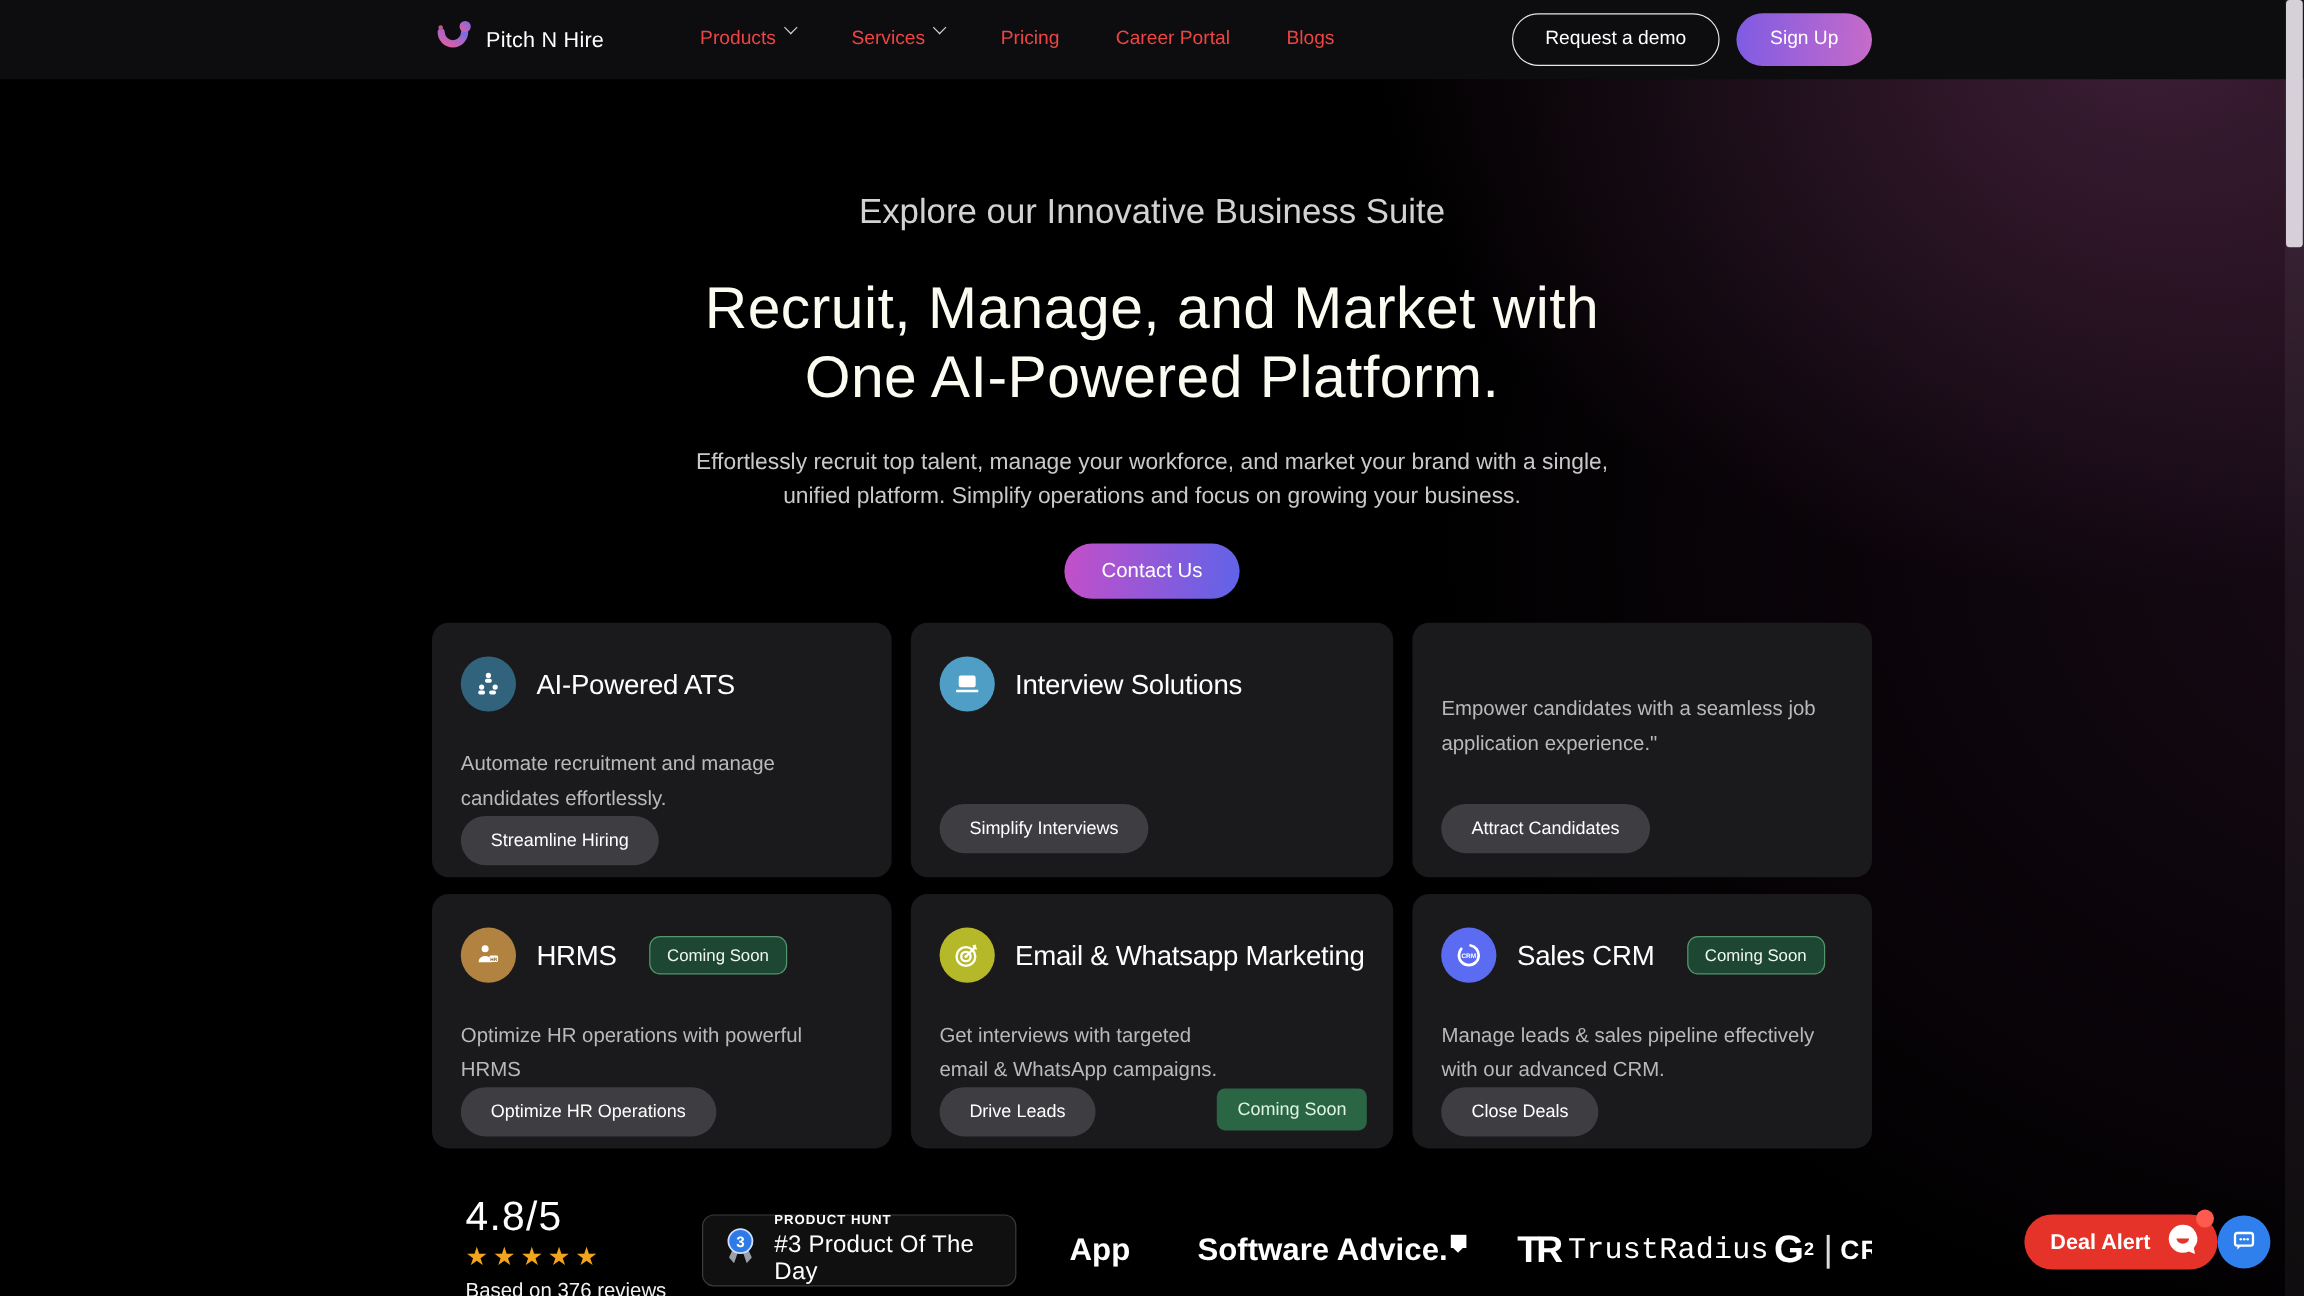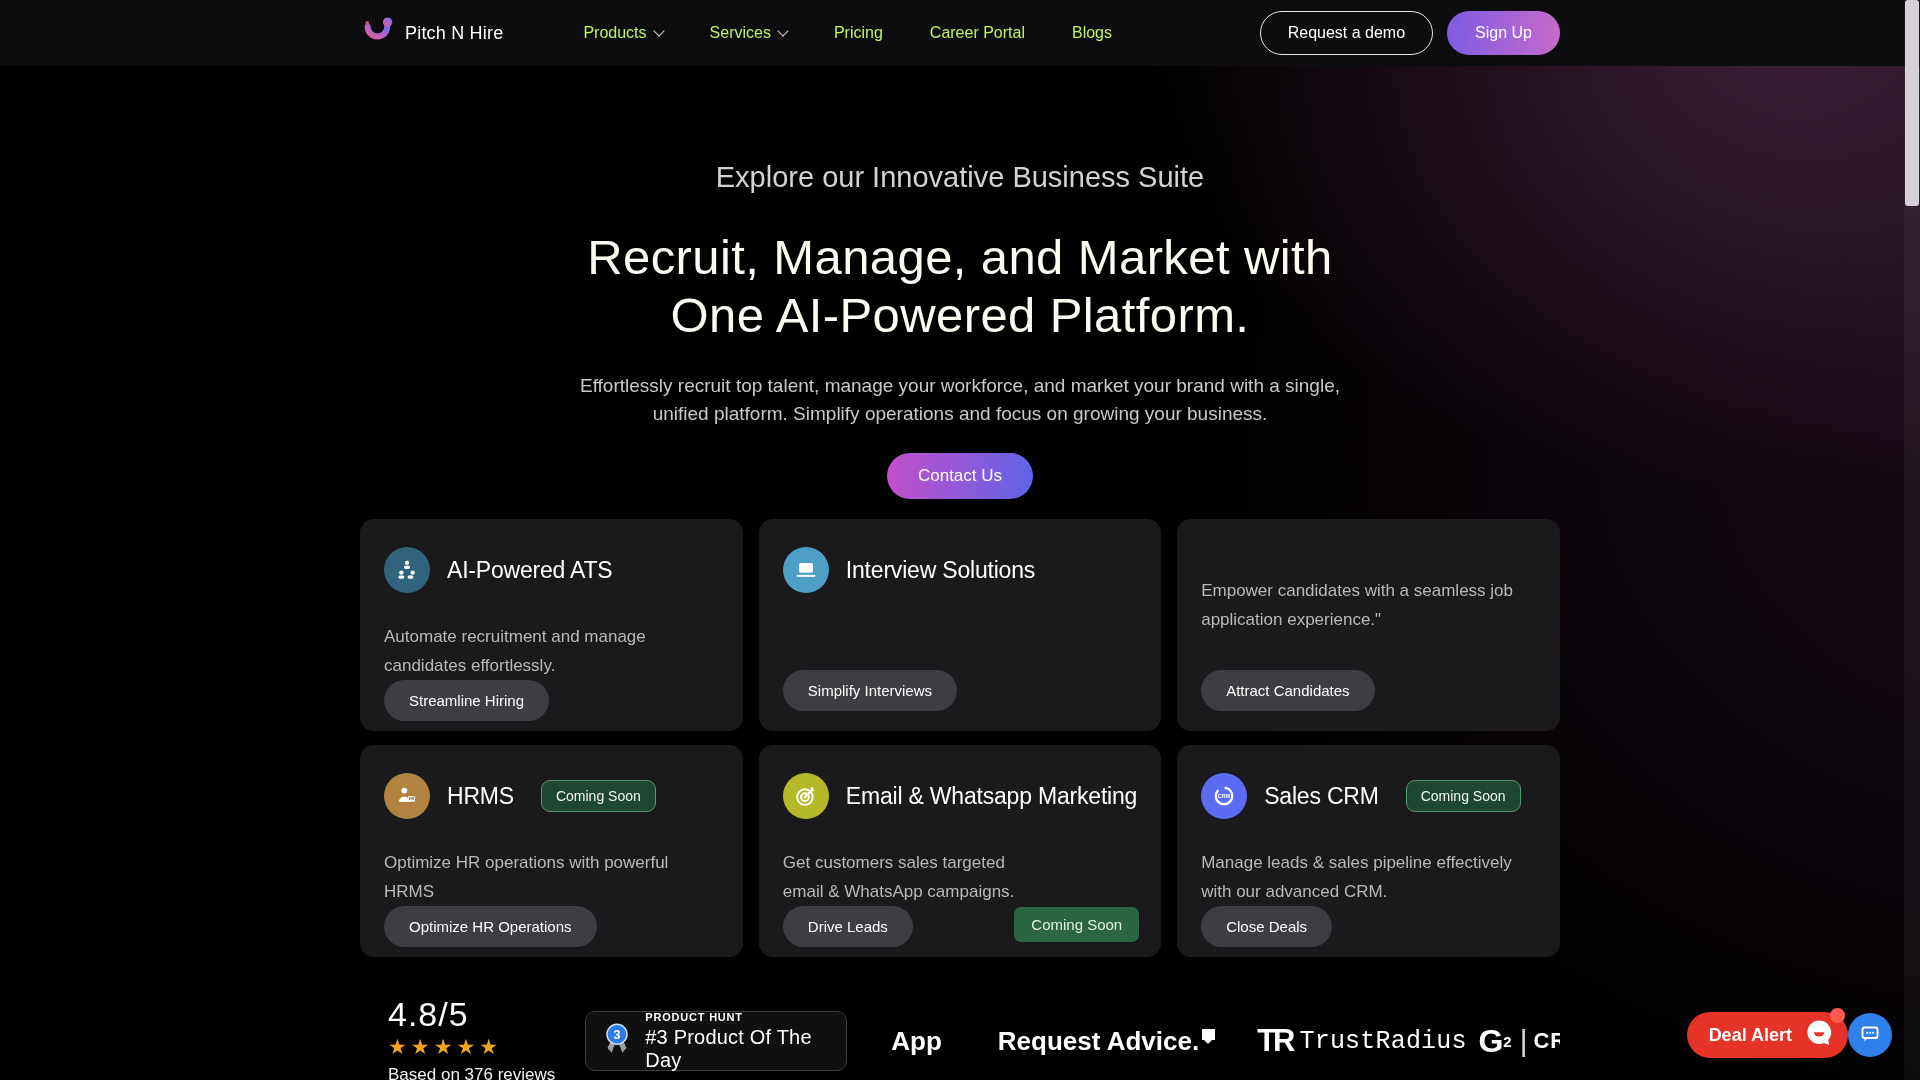--- a/index.html
+++ b/index.html
@@ -12,21 +12,21 @@
       radial-gradient(1400px 1100px at 108% 42%, rgba(112,48,104,.22), rgba(0,0,0,0) 66%),
       #000;
     position:relative;
   }
   
   .navbar { position:absolute; top:0; left:0; right:0; height:66px; background:#0d0d0f; display:flex; align-items:center; z-index:5; }
   .nav-inner { width:1200px; margin:0 auto; display:flex; align-items:center; height:100%; }
   .brand { display:flex; align-items:center; gap:11px; cursor:pointer; }
   .brand-name { font-size:18px; color:#fff; letter-spacing:.2px; }
   .nav-links { display:flex; align-items:center; gap:47px; margin-left:80px; }
-  .nav-link { font-size:16px; color:#bef264; display:flex; align-items:center; gap:8px; cursor:pointer; white-space:nowrap; }
+  .nav-link { font-size:16px; color:#ef4444; display:flex; align-items:flex-start; gap:8px; cursor:pointer; white-space:nowrap; }
   .chev { width:8px; height:8px; border-right:1.7px solid #cfcfcf; border-bottom:1.7px solid #cfcfcf; transform:rotate(45deg); margin-top:-5px; }
   .nav-actions { margin-left:auto; display:flex; gap:14px; align-items:center; }
   .btn-outline { height:44px; padding:0 27px; border:1px solid #e8e8e8; border-radius:24px; color:#fff; font-size:16px; display:flex; align-items:center; background:transparent; cursor:pointer; font-family:inherit; }
   .btn-signup { height:44px; padding:0 28px; border-radius:24px; border:none; color:#fff; font-size:16px; background:linear-gradient(95deg,#7e5be4 0%,#c76bc9 100%); cursor:pointer; font-family:inherit; }
   
   .hero { padding-top:66px; text-align:center; }
   .eyebrow { margin-top:94px; font-size:29px; line-height:34px; color:#d2d2d2; font-weight:400; }
   .hero-title { margin-top:34px; font-size:49px; line-height:58px; color:#fbfbf2; font-weight:500; letter-spacing:.4px; }
   .hero-desc { margin-top:28px; font-size:19px; line-height:27.5px; color:#c9c9c9; }
   .cta { margin-top:26px; height:46px; padding:10px 31px; border-radius:24px; border:none; color:#fff; font-size:17px; background:linear-gradient(95deg,#c44fc9 0%,#5f63e8 100%); cursor:pointer; font-family:inherit; }
@@ -189,21 +189,21 @@
           <svg viewBox="0 0 24 24">
             <circle cx="11" cy="13" r="7.2" fill="none" stroke="#fff" stroke-width="1.8"></circle>
             <circle cx="11" cy="13" r="3.6" fill="none" stroke="#fff" stroke-width="1.8"></circle>
             <circle cx="11" cy="13" r="1.2" fill="#fff"></circle>
             <path d="M11 13L17.5 6.5" stroke="#fff" stroke-width="1.8"></path>
             <path d="M16.2 4.4l.6 2.8 2.8.6-1.2-4z" fill="#fff"></path>
           </svg>
         </span>
         <h3 class="card-title">Email &amp; Whatsapp Marketing</h3>
       </div>
-      <p class="card-desc"><span>Get customers sales targeted</span><br><span>email &amp; WhatsApp campaigns.</span></p>
+      <p class="card-desc"><span>Get interviews with targeted</span><br><span>email &amp; WhatsApp campaigns.</span></p>
       <button class="card-btn">Drive Leads</button>
       <span class="corner-badge">Coming Soon</span>
     </article>
     <article class="card">
       <div class="card-head">
         <span class="card-icon" style="background: rgb(91, 108, 242);">
           <svg viewBox="0 0 24 24">
             <circle cx="12" cy="12" r="7.6" fill="none" stroke="#fff" stroke-width="2.1" stroke-dasharray="29 8" stroke-linecap="round"></circle>
             <text x="12" y="13.9" font-size="5" text-anchor="middle" fill="#fff" font-weight="bold" font-family="Liberation Sans, sans-serif">CRM</text>
           </svg>
@@ -236,21 +236,21 @@
       <div class="ph-label">PRODUCT HUNT</div>
       <div class="ph-award">#3 Product Of The Day</div>
     </span>
   </div>
 
   <div class="logos" id="logos">
       <span class="logo">
         <span>App</span>
       </span>
       <span class="logo" style="margin-left: 56px;">
-        <span>Request Advice.</span>
+        <span>Software Advice.</span>
         <span class="logo-sa-bubble"></span>
       </span>
       <span class="logo" style="margin-left: 42px;">
         <span class="tr-mono">TR</span>
         <span class="tr-text">TrustRadius</span>
       </span>
       <span class="logo g2">
         <span class="g2-g">G</span>
         <span class="g2-sup">2</span>
         <span class="g2-bar">|</span>

